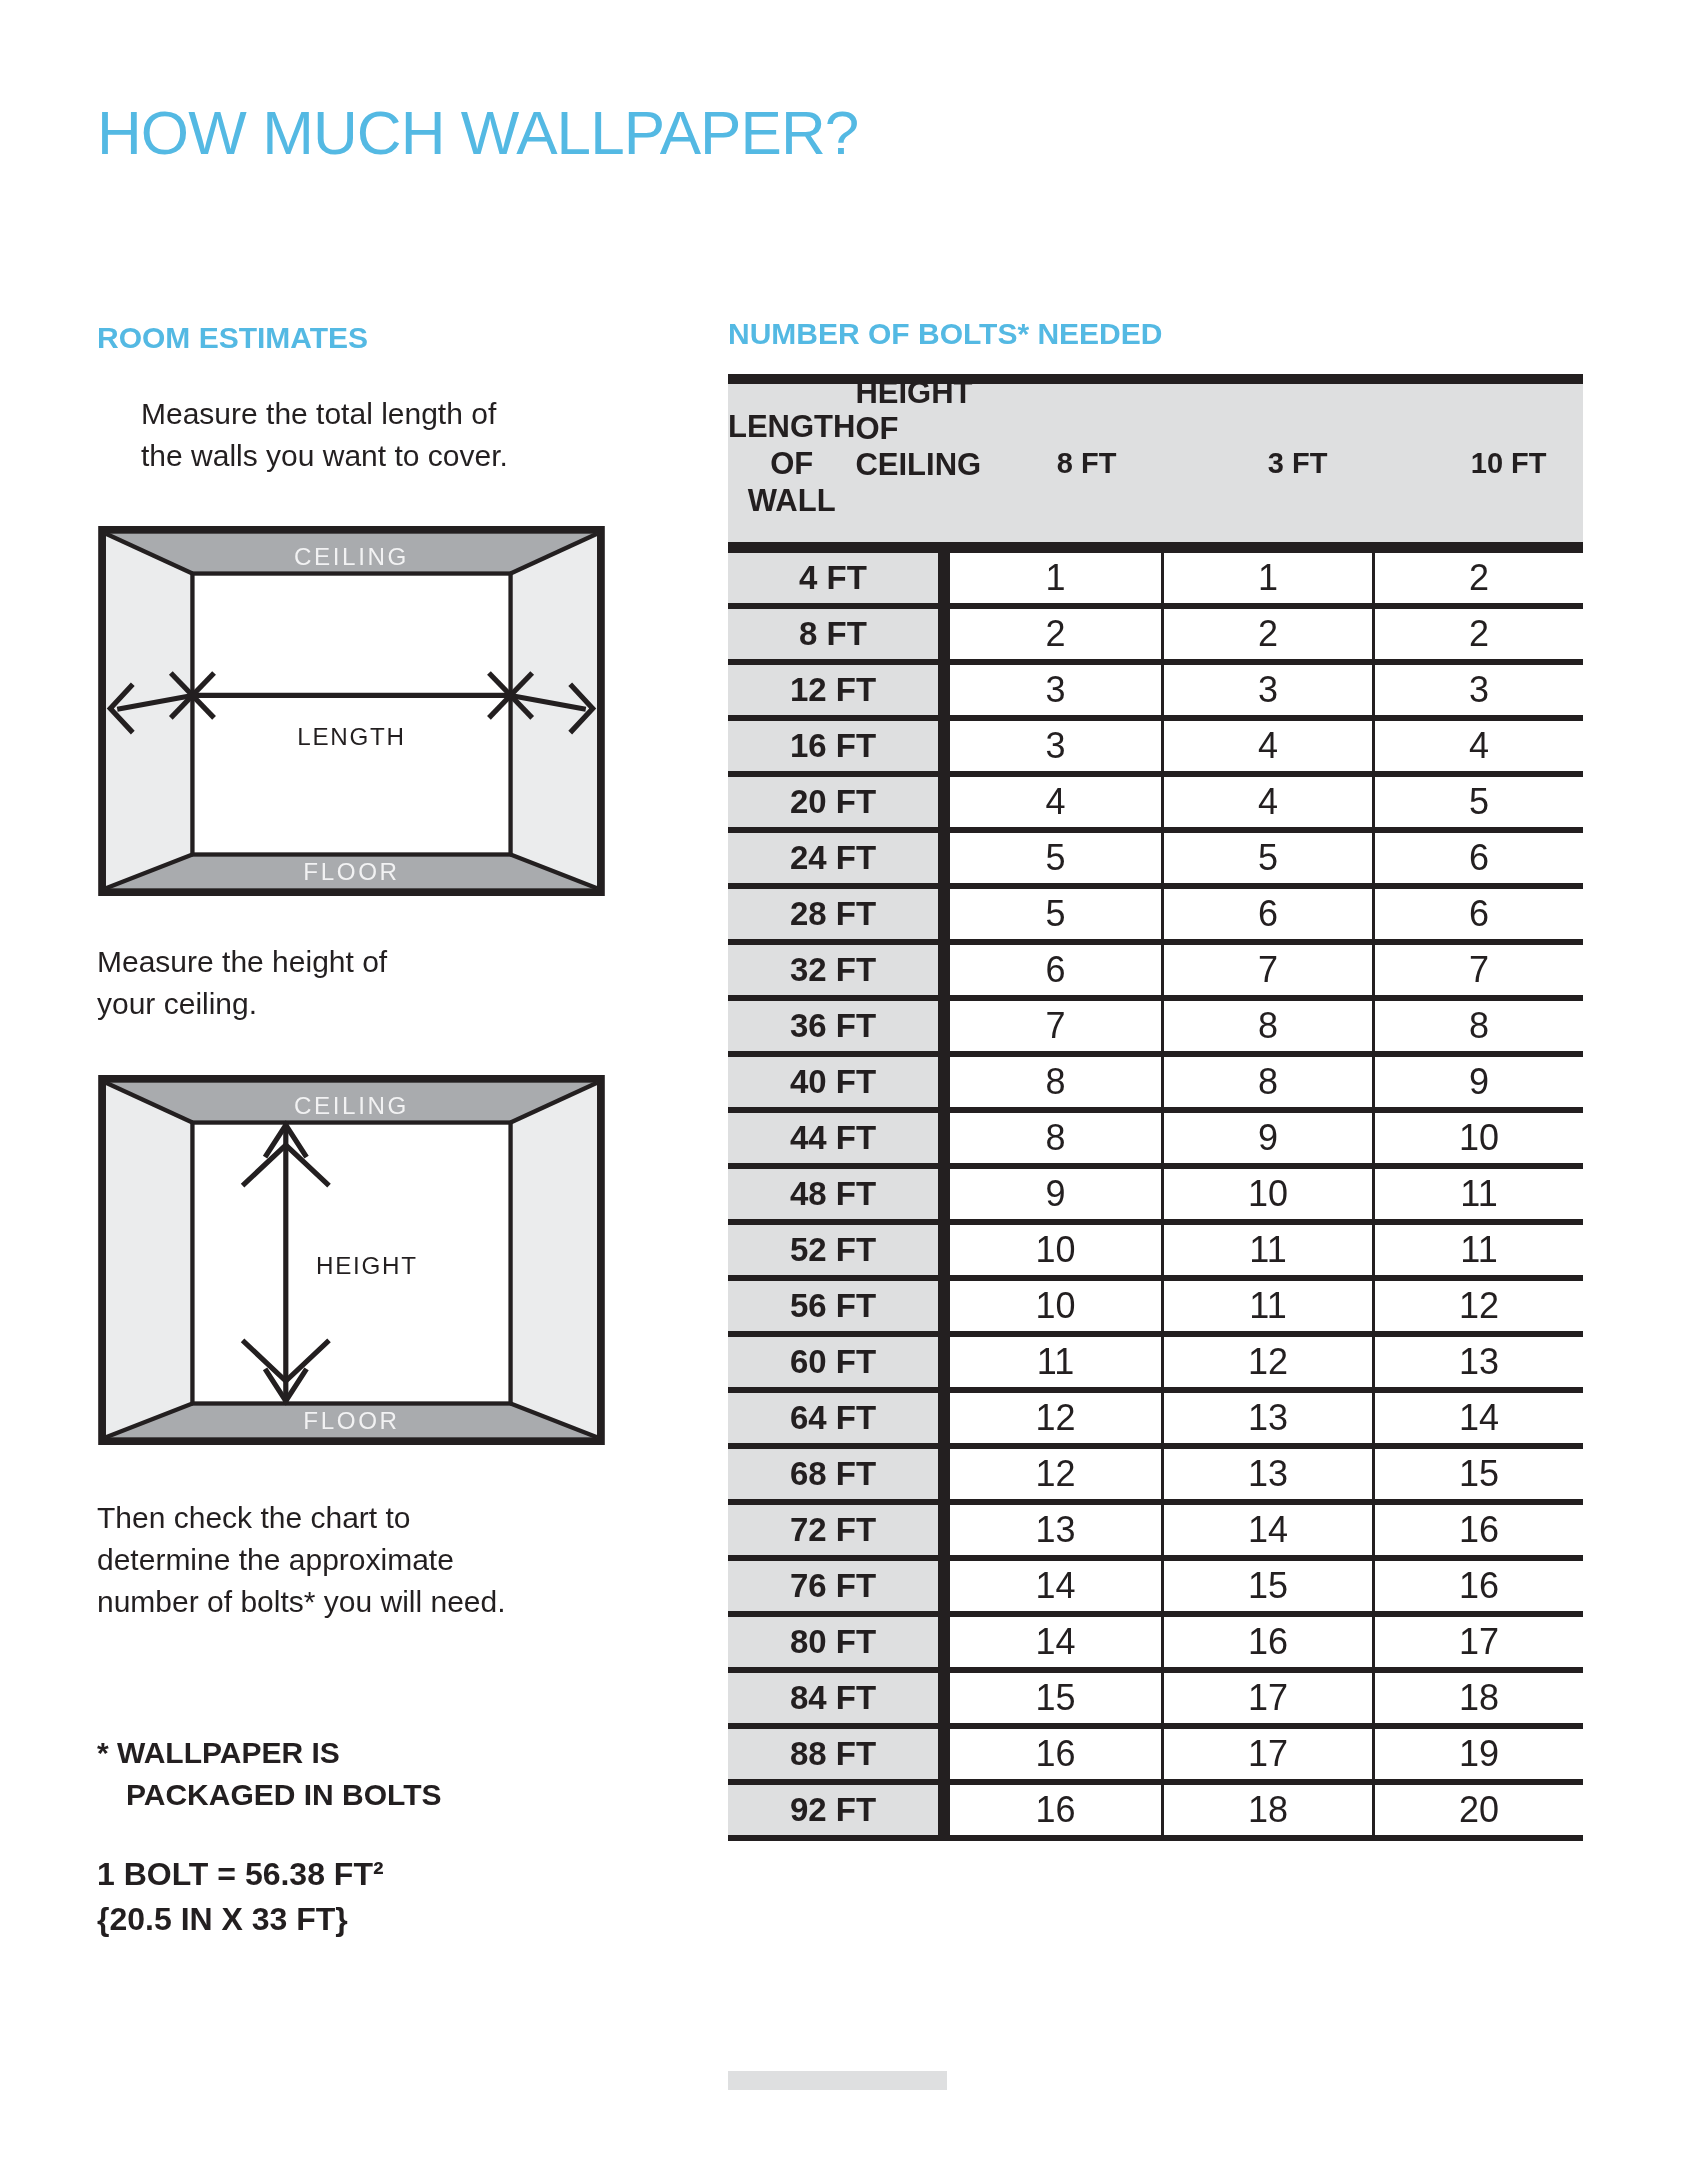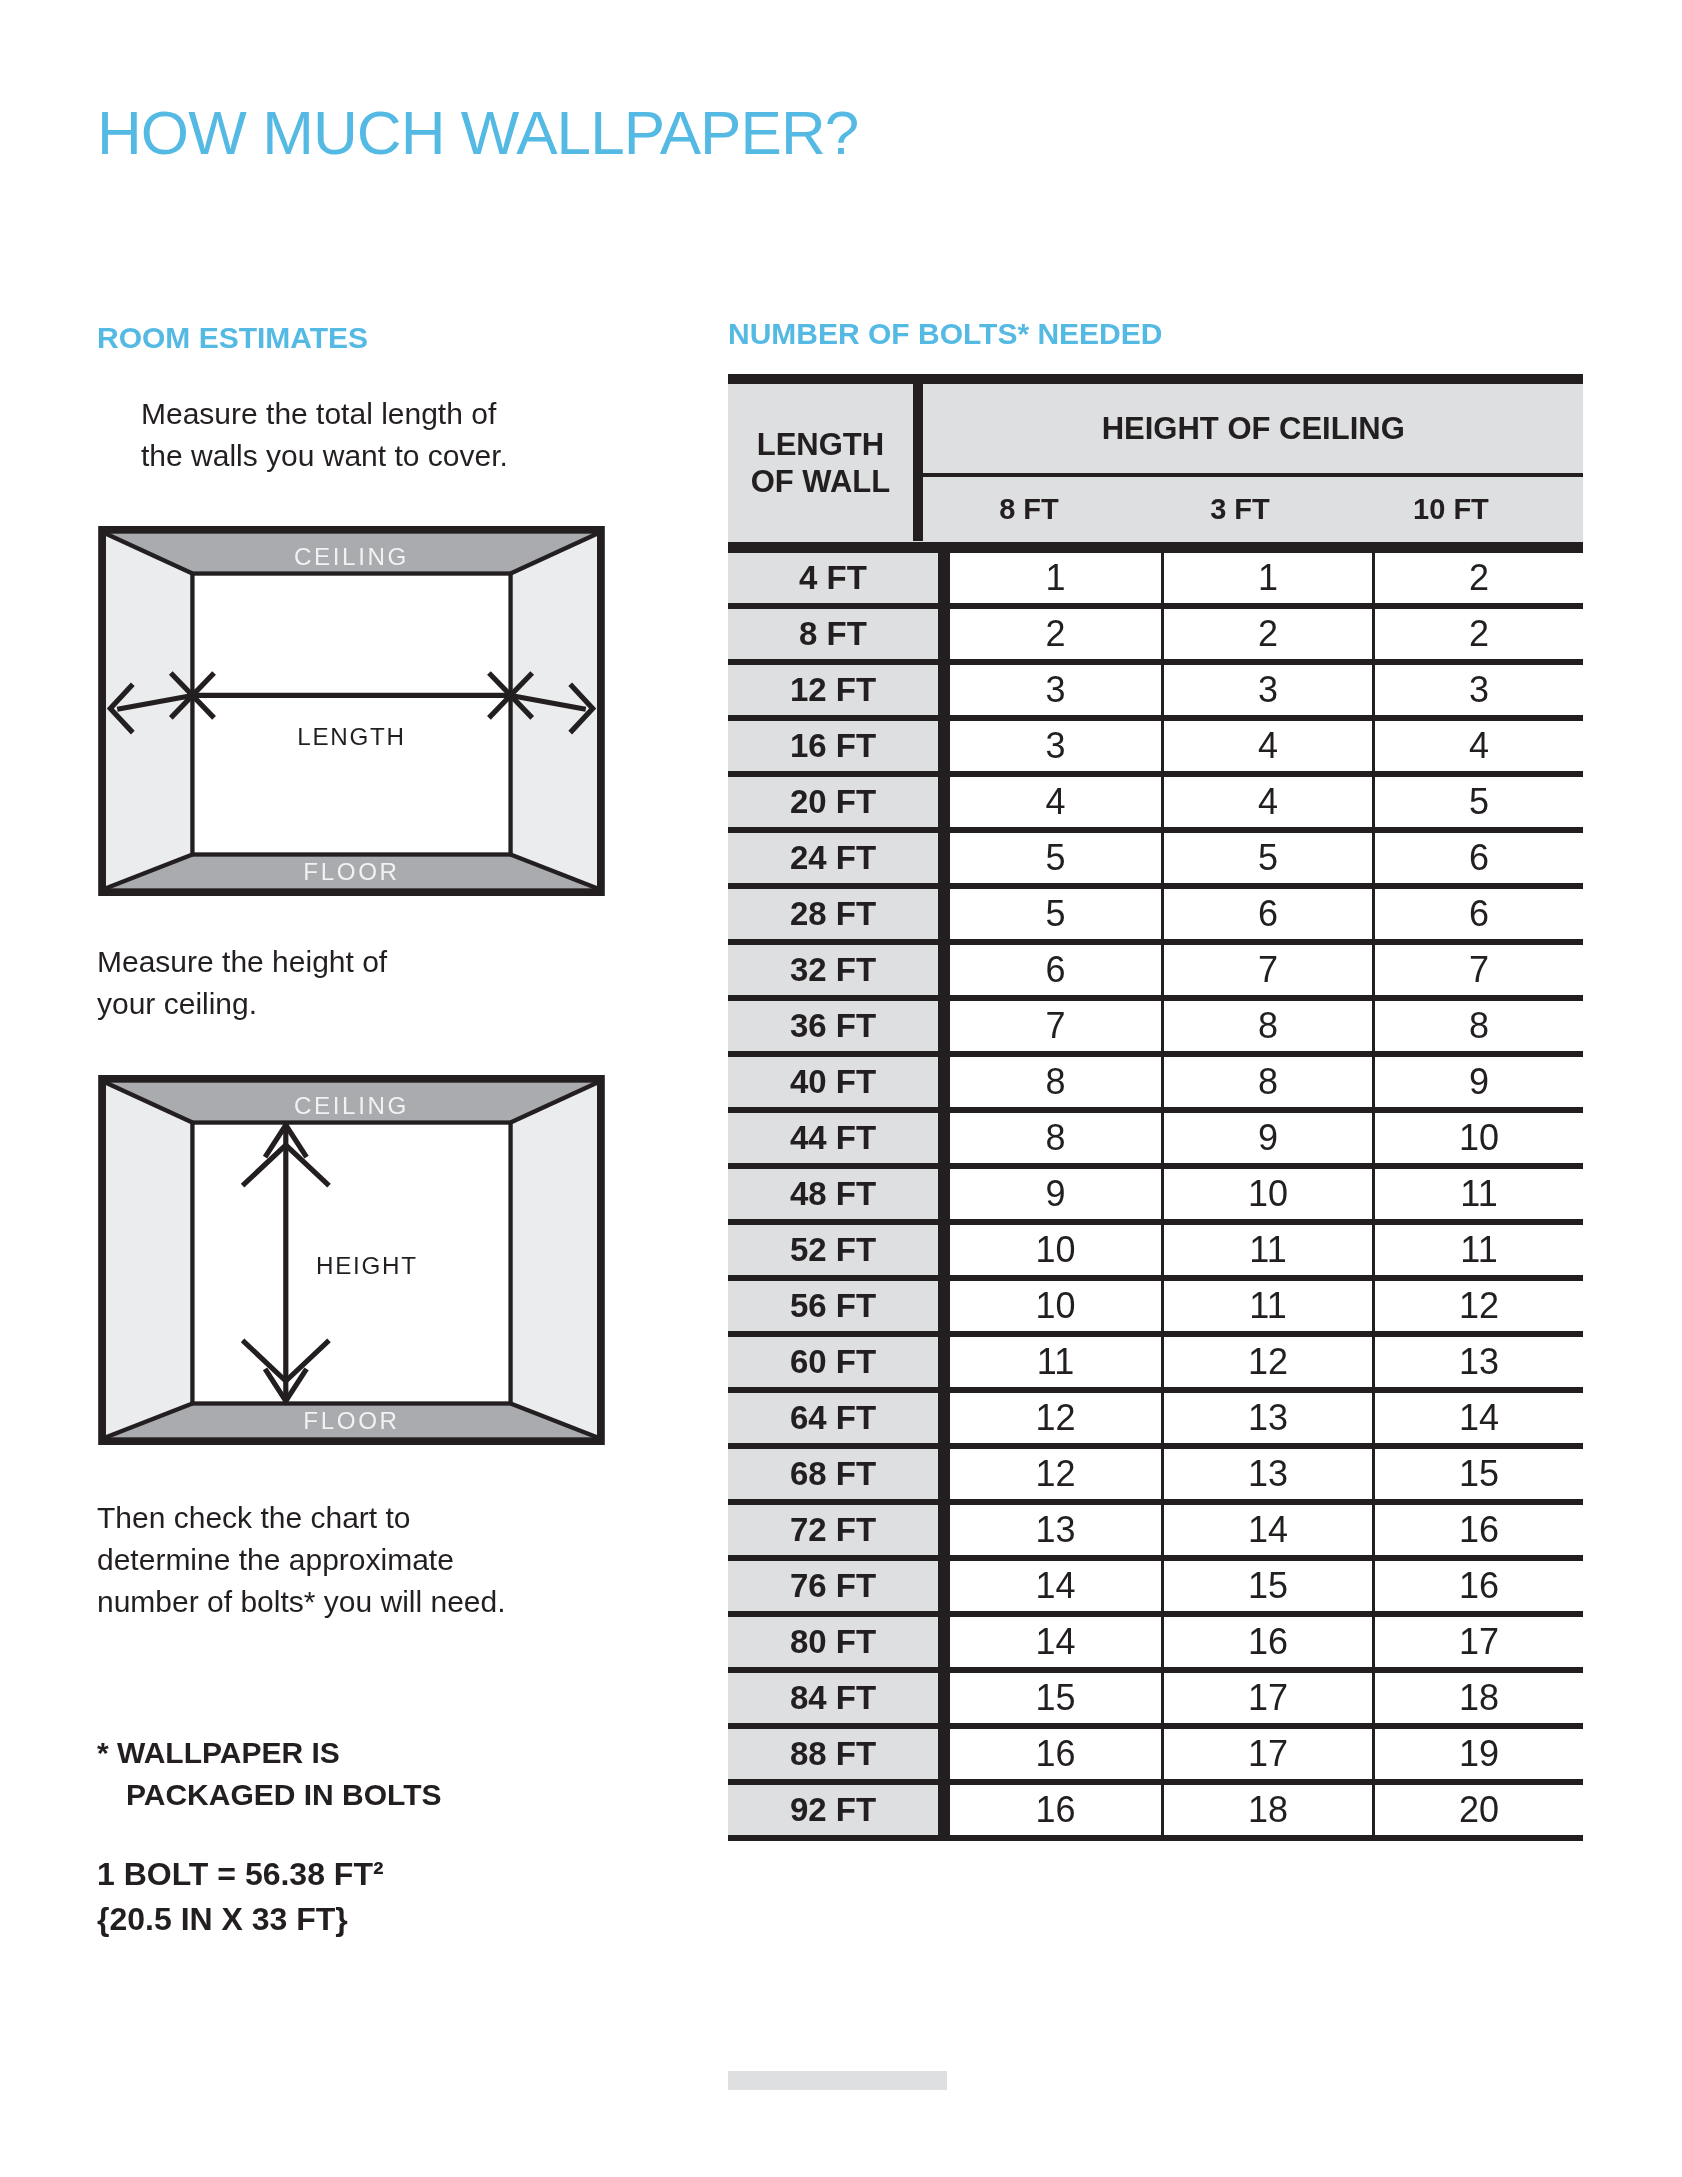--- a/index.html
+++ b/index.html
@@ -31,21 +31,21 @@
     display:flex; height:179px;
     border-top:10.4px solid #231F20; border-bottom:11.2px solid #231F20;
     background:#DEDFE0;
   }
   .thead-left {
     width:210px; display:flex; flex-direction:column;
     align-items:center; justify-content:center;
     font-size:31px; font-weight:bold; line-height:37px; text-align:center;
   }
   .vdivider { width:12px; background:#231F20; }
-  .thead-right { width:749px; display:flex; flex-direction:column; }
+  .thead-right { width:749px; display:flex; flex-direction:row; }
   .group-label {
     height:89px; display:flex; align-items:center; justify-content:center;
     font-size:31px; font-weight:bold;
   }
   .thin-rule { height:3.5px; background:#231F20; }
   .subcols { flex:1; display:flex; }
   .subcol {
     width:211px; display:flex; align-items:center; justify-content:center;
     font-size:29px; font-weight:bold;
   }

